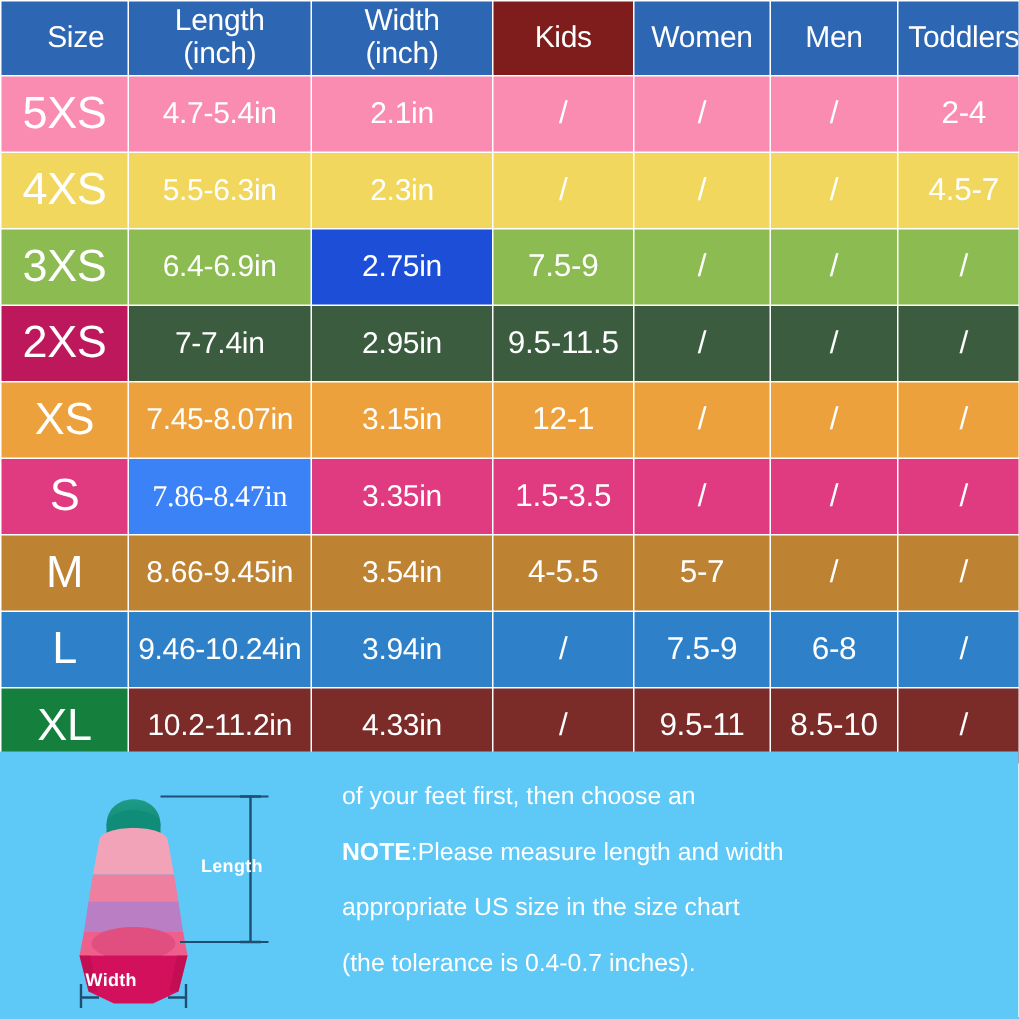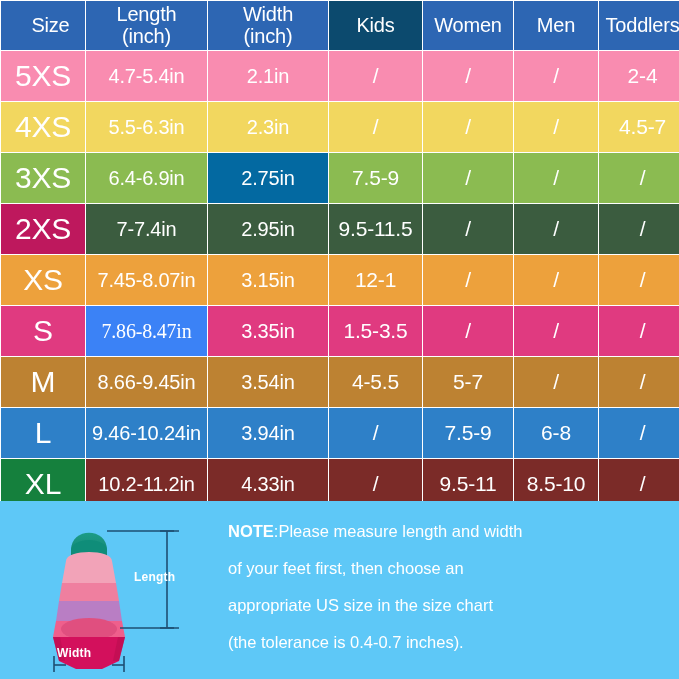--- a/index.html
+++ b/index.html
@@ -145,21 +145,21 @@
           <span>Size</span>
         </th>
         <th style="background: rgb(45, 102, 179);">
           <span>Length</span>
           <span class="sub">(inch)</span>
         </th>
         <th style="background: rgb(45, 102, 179);">
           <span>Width</span>
           <span class="sub">(inch)</span>
         </th>
-        <th style="background: #0c4a6e;">
+        <th style="background: #7f1d1d;">
           <span>Kids</span>
         </th>
         <th style="background: rgb(45, 102, 179);">
           <span>Women</span>
         </th>
         <th style="background: rgb(45, 102, 179);">
           <span>Men</span>
         </th>
         <th style="background: rgb(45, 102, 179);">
           <span>Toddlers</span>
@@ -181,21 +181,21 @@
         <td class="c-len" style="background: rgb(242, 215, 95);">5.5-6.3in</td>
         <td class="c-wid" style="background: rgb(242, 215, 95);">2.3in</td>
         <td style="background: rgb(242, 215, 95);">/</td>
         <td style="background: rgb(242, 215, 95);">/</td>
         <td style="background: rgb(242, 215, 95);">/</td>
         <td style="background: rgb(242, 215, 95);">4.5-7</td>
       </tr>
       <tr class="r-3xs">
         <td class="c-size" style="background: rgb(139, 187, 81);">3XS</td>
         <td class="c-len" style="background: rgb(139, 187, 81);">6.4-6.9in</td>
-        <td class="c-wid" style="background: #0369a1;">2.75in</td>
+        <td class="c-wid" style="background: #1d4ed8;">2.75in</td>
         <td style="background: rgb(139, 187, 81);">7.5-9</td>
         <td style="background: rgb(139, 187, 81);">/</td>
         <td style="background: rgb(139, 187, 81);">/</td>
         <td style="background: rgb(139, 187, 81);">/</td>
       </tr>
       <tr class="r-2xs">
         <td class="c-size" style="background: #be185d;">2XS</td>
         <td class="c-len" style="background: rgb(59, 92, 63);">7-7.4in</td>
         <td class="c-wid" style="background: rgb(59, 92, 63);">2.95in</td>
         <td style="background: rgb(59, 92, 63); margin-top: 20px;">9.5-11.5</td>
@@ -289,21 +289,21 @@
         <line x1="100" y1="147" x2="100" y2="163" stroke="#1e4f73" stroke-width="1.6"></line>
         <line x1="30" y1="156" x2="42" y2="156" stroke="#1e4f73" stroke-width="1.6"></line>
         <line x1="88" y1="156" x2="100" y2="156" stroke="#1e4f73" stroke-width="1.6"></line>
       </svg>
 
       <span class="dim-label dim-length">Length</span>
       <span class="dim-label dim-width">Width</span>
     </div>
 
     <div class="note-text">
+      <div>of your feet first, then choose an</div>
       <div><span class="note-label">NOTE</span><span>:</span><span>Please measure length and width</span></div>
-      <div>of your feet first, then choose an</div>
       <div>appropriate US size in the size chart</div>
       <div>(the tolerance is 0.4-0.7 inches).</div>
     </div>
 
   </div>
 
 </div>
 
 </body></html>

